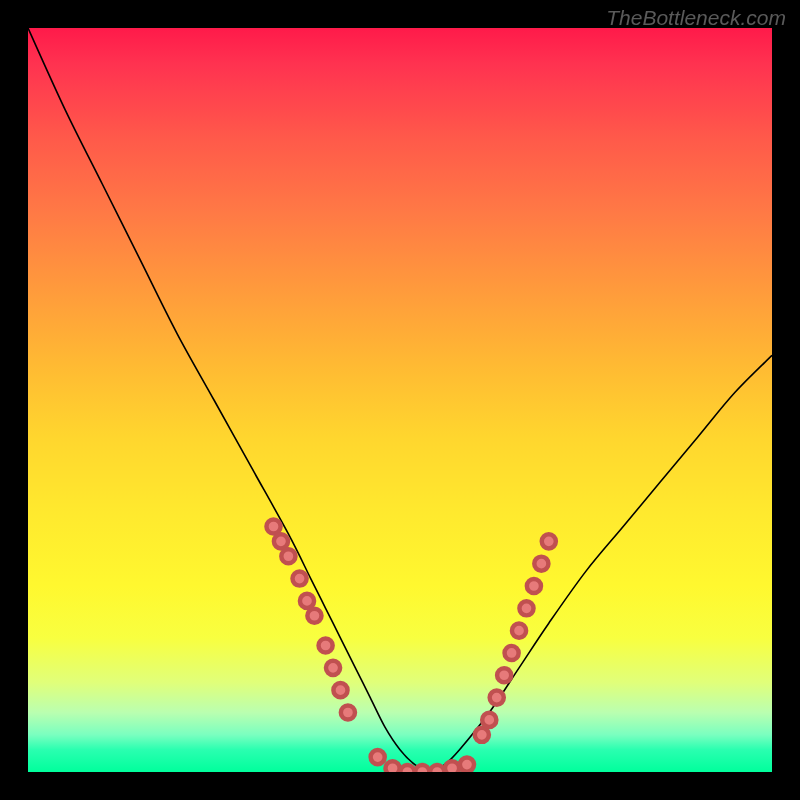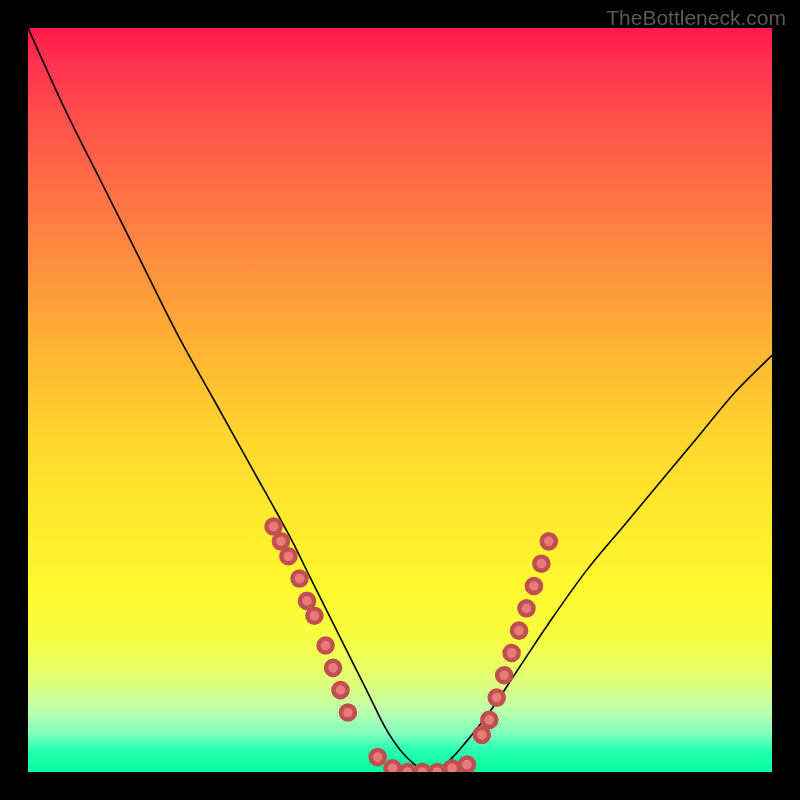--- a/index.html
+++ b/index.html
@@ -2,20 +2,21 @@
 <html><head>
 <meta charset="utf-8">
 <style>
   * { margin: 0; padding: 0; box-sizing: border-box; }
   html, body { width: 800px; height: 800px; overflow: hidden; background: #000; }
   .chart-container {
     width: 800px;
     height: 800px;
     position: relative;
     background: #000;
+    font-style: italic;
   }
   .plot-area {
     position: absolute;
     left: 28px;
     top: 28px;
     width: 744px;
     height: 744px;
     background: linear-gradient(to bottom,
       #ff1a4a 0%,
       #ff3350 5%,

